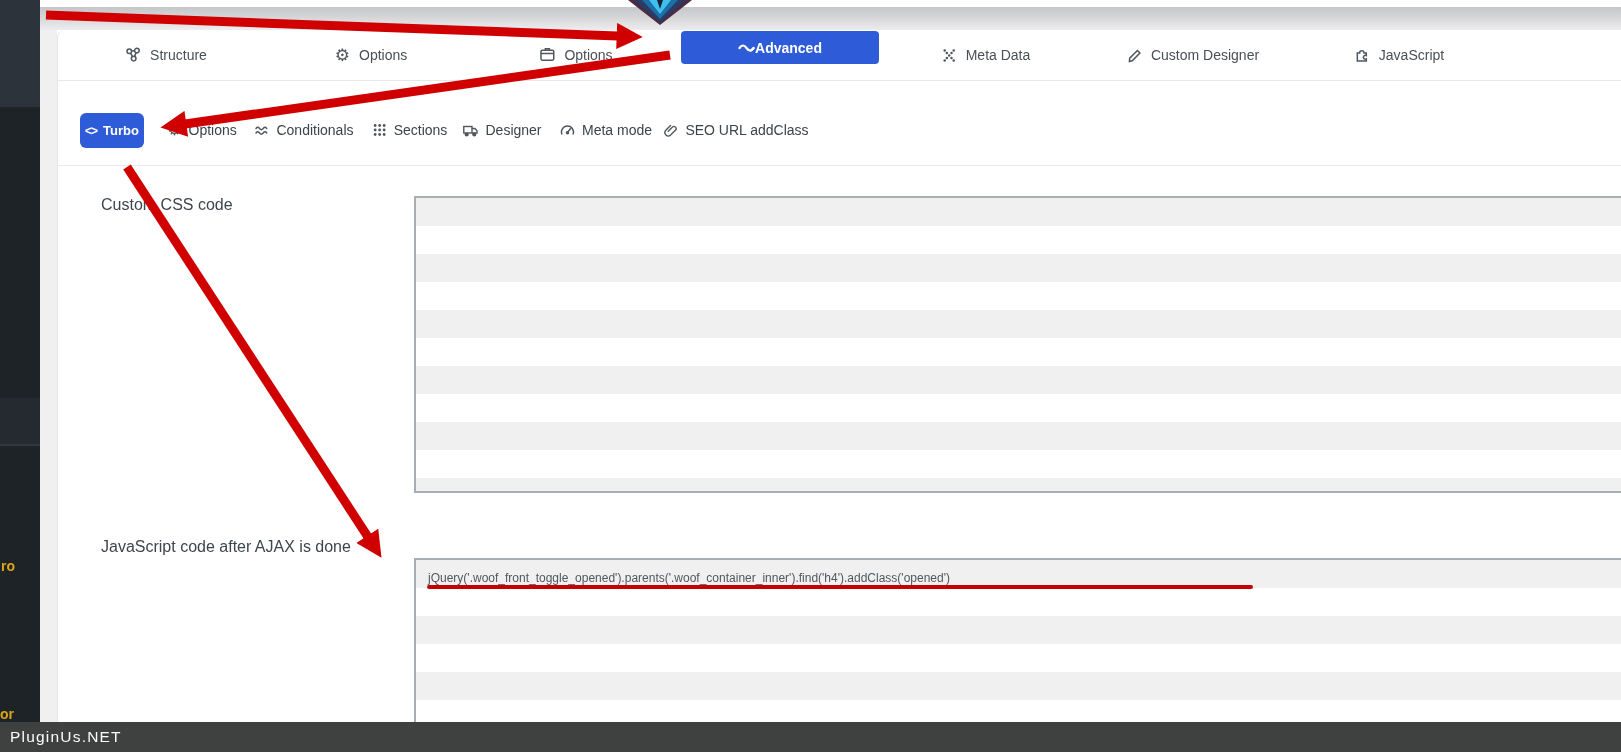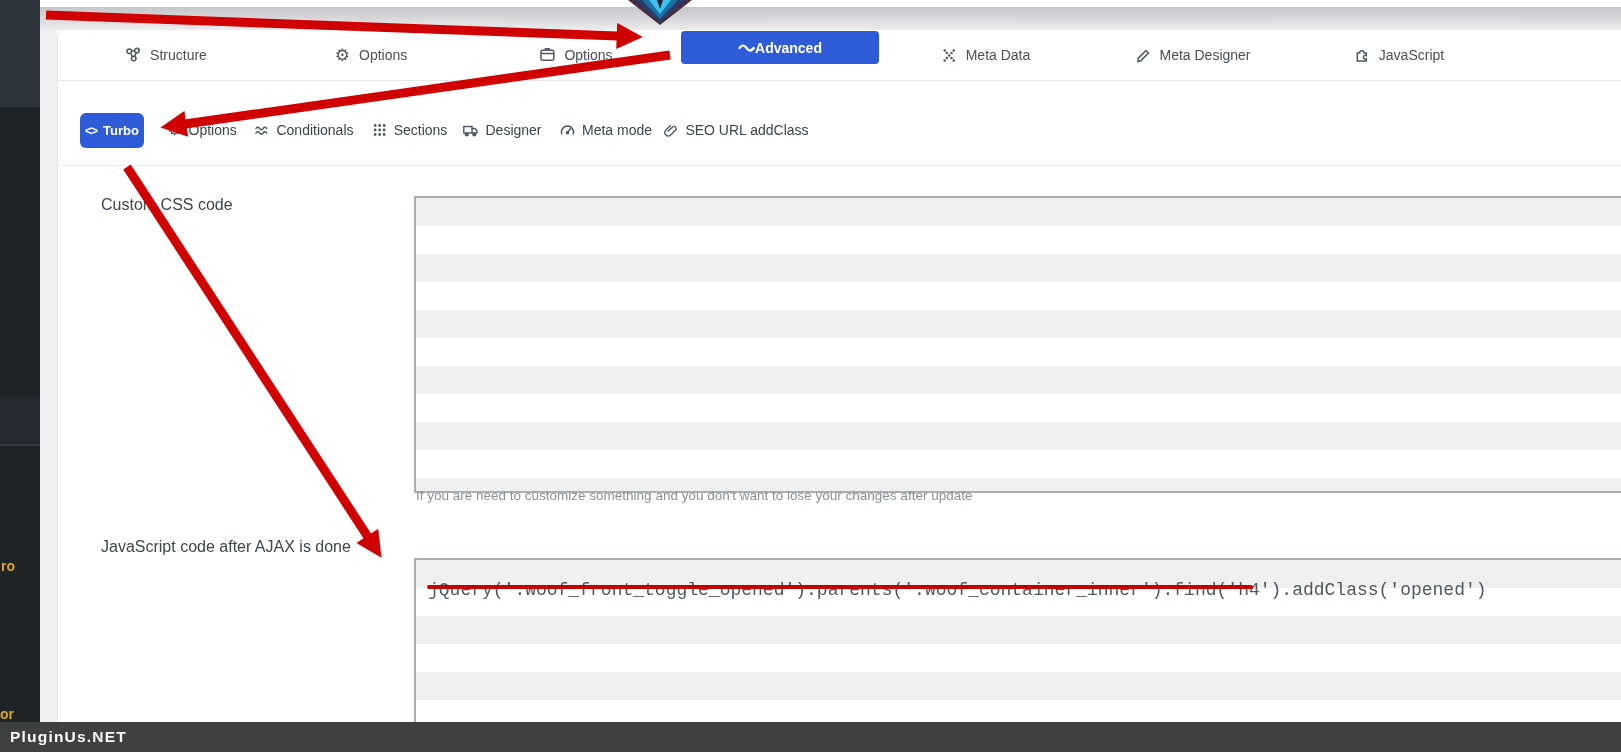--- a/index.html
+++ b/index.html
@@ -38,33 +38,33 @@
   .subtab-active{position:absolute;top:83px;left:22px;width:64px;height:35px;transform:none;
     background:#2e5bd7;border-radius:6px;color:#ffffff;font-size:13px;font-weight:bold;
     display:flex;align-items:center;justify-content:center;gap:6px;cursor:pointer;}
   .code-glyph{font-weight:bold;font-size:12px;letter-spacing:-1px;}
   
   .field-label{position:absolute;left:43px;font-size:16px;color:#3f454c;}
   .code-area{
     position:absolute;left:356px;width:calc(100% - 356px);display:block;box-sizing:border-box;
     background:repeating-linear-gradient(180deg,#f0f0f1 0 28px,#ffffff 28px 56px);
     border:2px solid #a9aeb3;border-right:none;
-    font-family:Liberation Mono, monospace;font-size:18px;line-height:28px;
-    color:#50575e;padding:16px 12px;resize:none;outline:none;overflow:hidden;white-space:pre;
+    font-family:Liberation Sans, sans-serif;font-size:12px;line-height:28px;
+    color:#50575e;padding:4px 12px;resize:none;outline:none;overflow:hidden;white-space:pre;
   }
   .css-area{top:166px;height:297px;}
   .js-area{top:528px;height:164px;border-bottom:none;}
   .helper{position:absolute;left:358px;top:458px;font-size:13.5px;color:#8c9196;}
   
   .overlay{position:absolute;left:0;top:0;z-index:60;pointer-events:none;}
   .code-underline{position:absolute;left:427px;top:585px;width:826px;height:4px;
     background:#c40000;border-radius:2px;z-index:55;}
   
   .footer-bar{position:absolute;left:0;top:722px;width:100%;height:30px;background:#3f4040;z-index:70;
-    display:flex;align-items:center;font-weight:bold;}
+    display:flex;align-items:center;}
   .footer-bar span{color:#fbfbfb;font-size:15.5px;letter-spacing:1.2px;padding-left:10px;}
   svg{display:block;}
 </style>
 </head>
 <body>
 
 <div class="admin-bg"></div>
 
 <div class="sidebar">
   <div class="top-block"></div>
@@ -140,21 +140,21 @@
       </svg>
       </span>
     <span>Meta Data</span>
   </div>
   <div class="tab" style="left:1135px">
     <span class="uicon">
       <svg width="15" height="15" viewBox="0 0 15 15" fill="none" stroke="#50575e" stroke-width="1.5">
         <path d="M2.5 13.5 L5.3 12.8 L13 5 L10.5 2.5 L2.8 10.2 Z"></path>
       </svg>
       </span>
-    <span>Meta Designer</span>
+    <span>Custom Designer</span>
   </div>
   <div class="tab" style="left:1341px">
     <span class="uicon">
       <svg width="16" height="16" viewBox="0 0 16 16" fill="none" stroke="#50575e" stroke-width="1.5">
         <path d="M3.5 6 h2.3 a2.2 2.2 0 1 1 4.4 0 h2.3 v2.5 a2 2 0 1 0 0 3.5 v2 h-9 z"></path>
       </svg>
       </span>
     <span>JavaScript</span>
   </div>
 
@@ -215,21 +215,20 @@
     <span class="uicon">
       <svg width="15" height="15" viewBox="0 0 15 15" fill="none" stroke="#50575e" stroke-width="1.4" stroke-linecap="round">
         <path d="M4.8 8.3 l4.3-4.3 a2.2 2.2 0 0 1 3.1 3.1 l-5 5 a3.4 3.4 0 0 1 -4.8-4.8 l4.7-4.7"></path>
       </svg>
       </span>
     <span>SEO URL addClass</span>
   </div>
 
   <div class="field-label" style="top:166px">Custom CSS code</div>
   <textarea class="code-area css-area" spellcheck="false" style=""></textarea>
-  <div class="helper">If you are need to customize something and you don't want to lose your changes after update</div>
 
   <div class="field-label" style="top:508px">JavaScript code after AJAX is done</div>
   <textarea class="code-area js-area" spellcheck="false" style="">jQuery('.woof_front_toggle_opened').parents('.woof_container_inner').find('h4').addClass('opened')</textarea>
 </div>
 
 <div class="code-underline"></div>
 
 <svg class="overlay" width="1621" height="752" viewBox="0 0 1621 752">
   <defs>
     <marker id="ah" viewBox="0 0 10 10" refX="0.5" refY="5" markerWidth="3.4" markerHeight="2.9" orient="auto">

